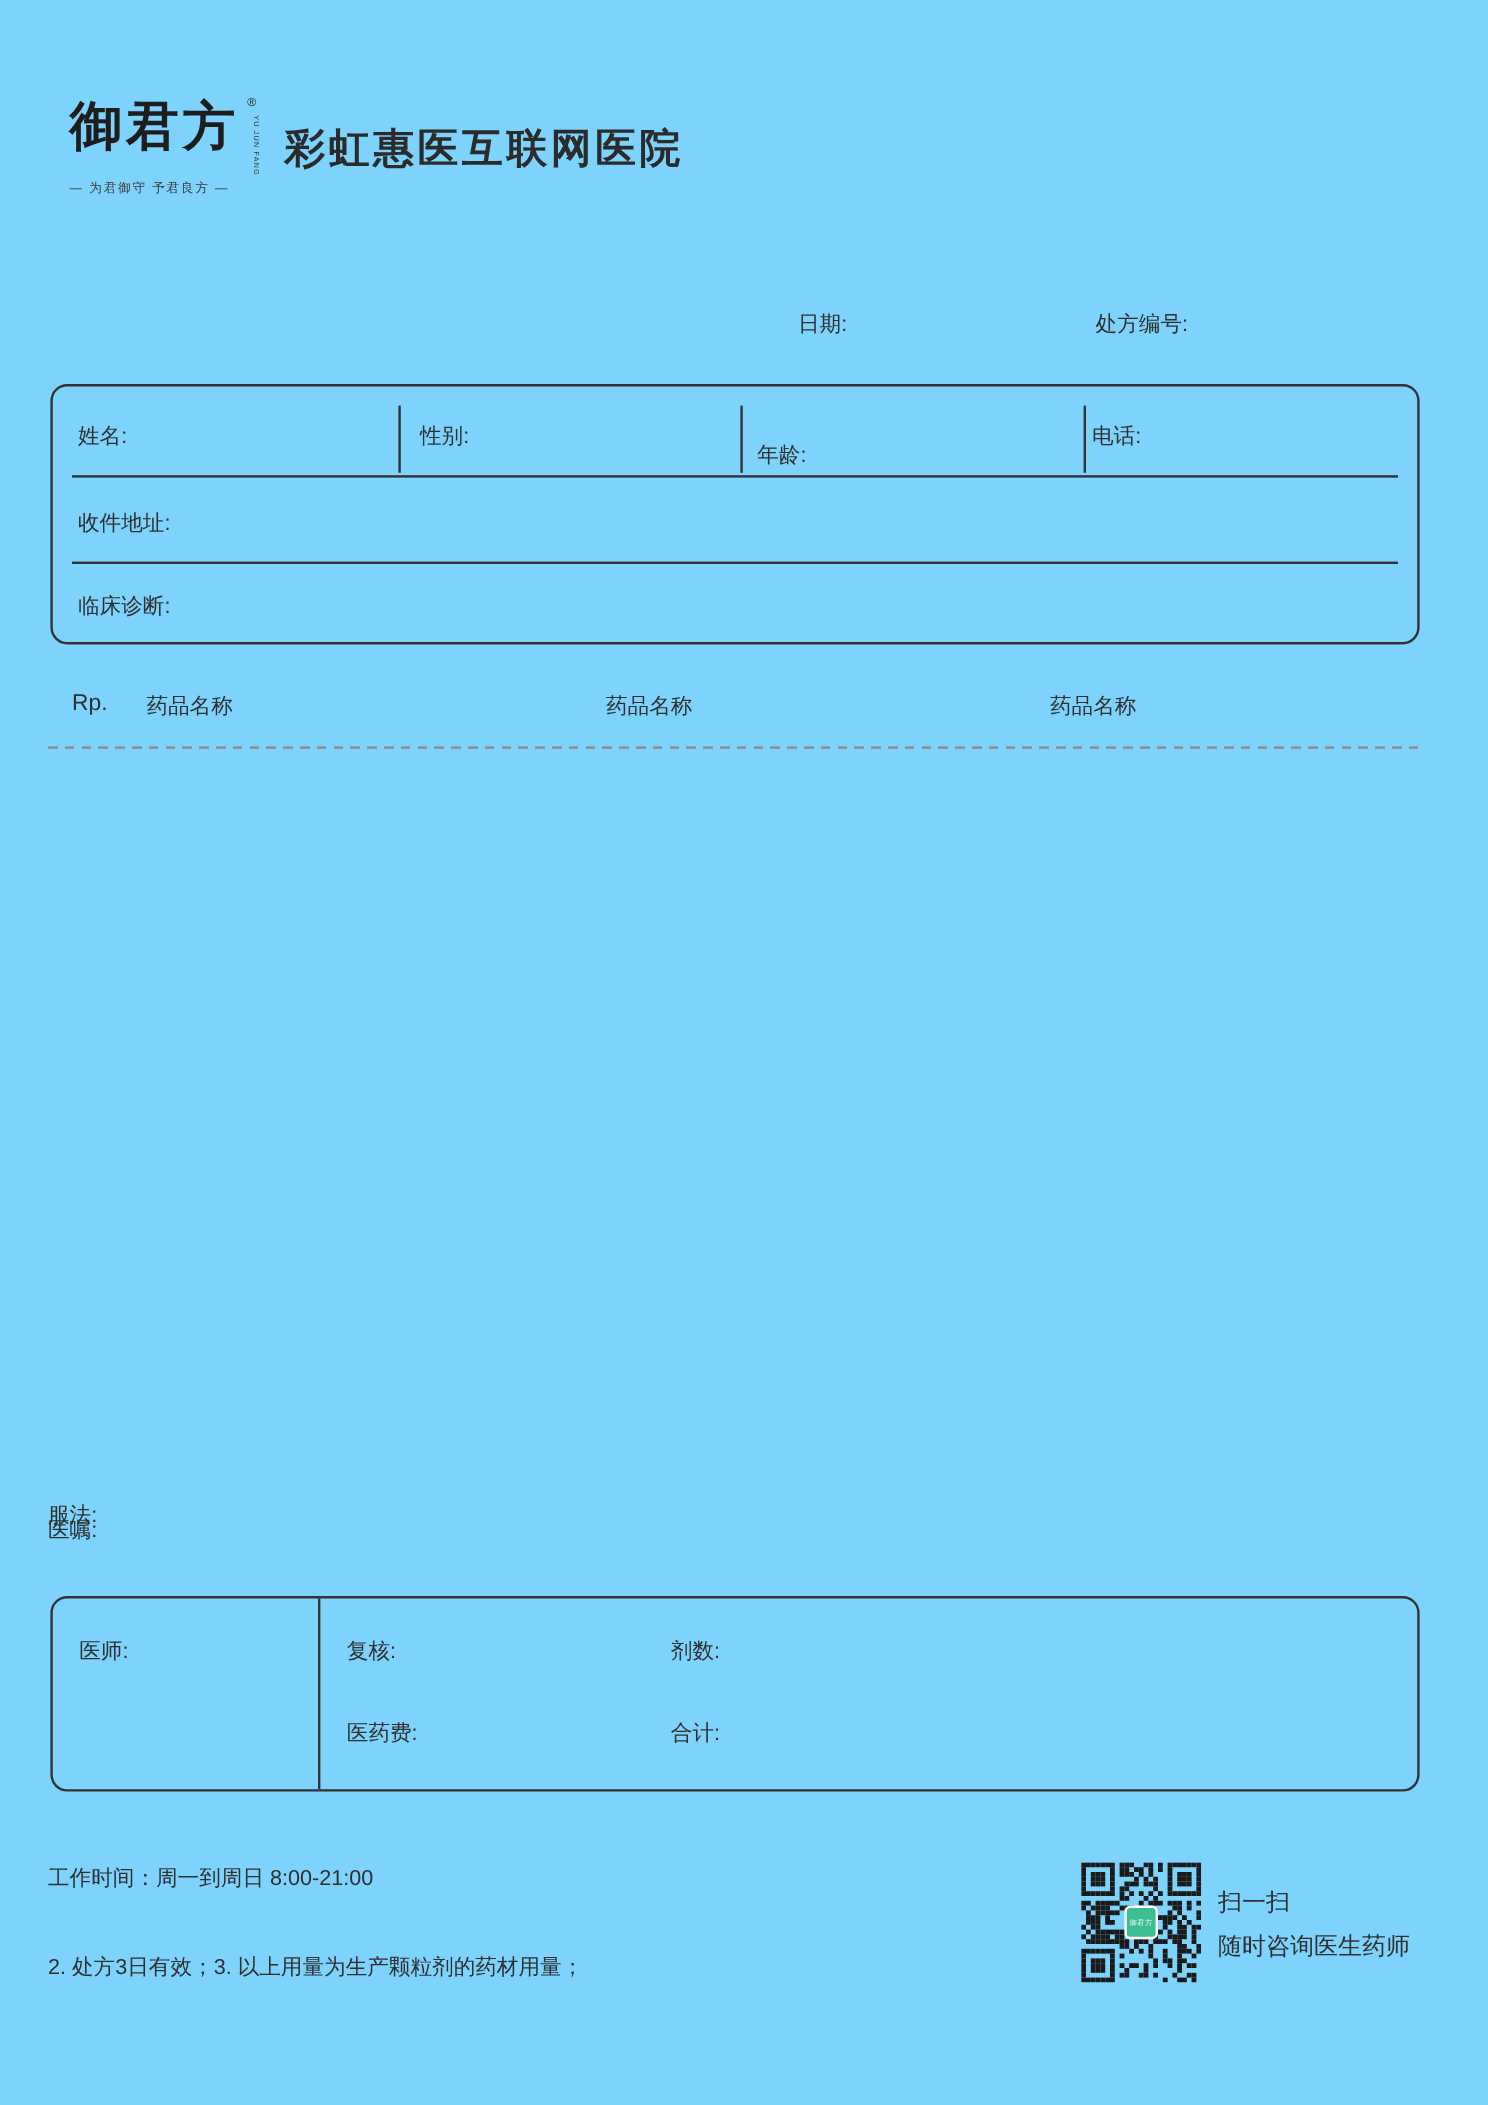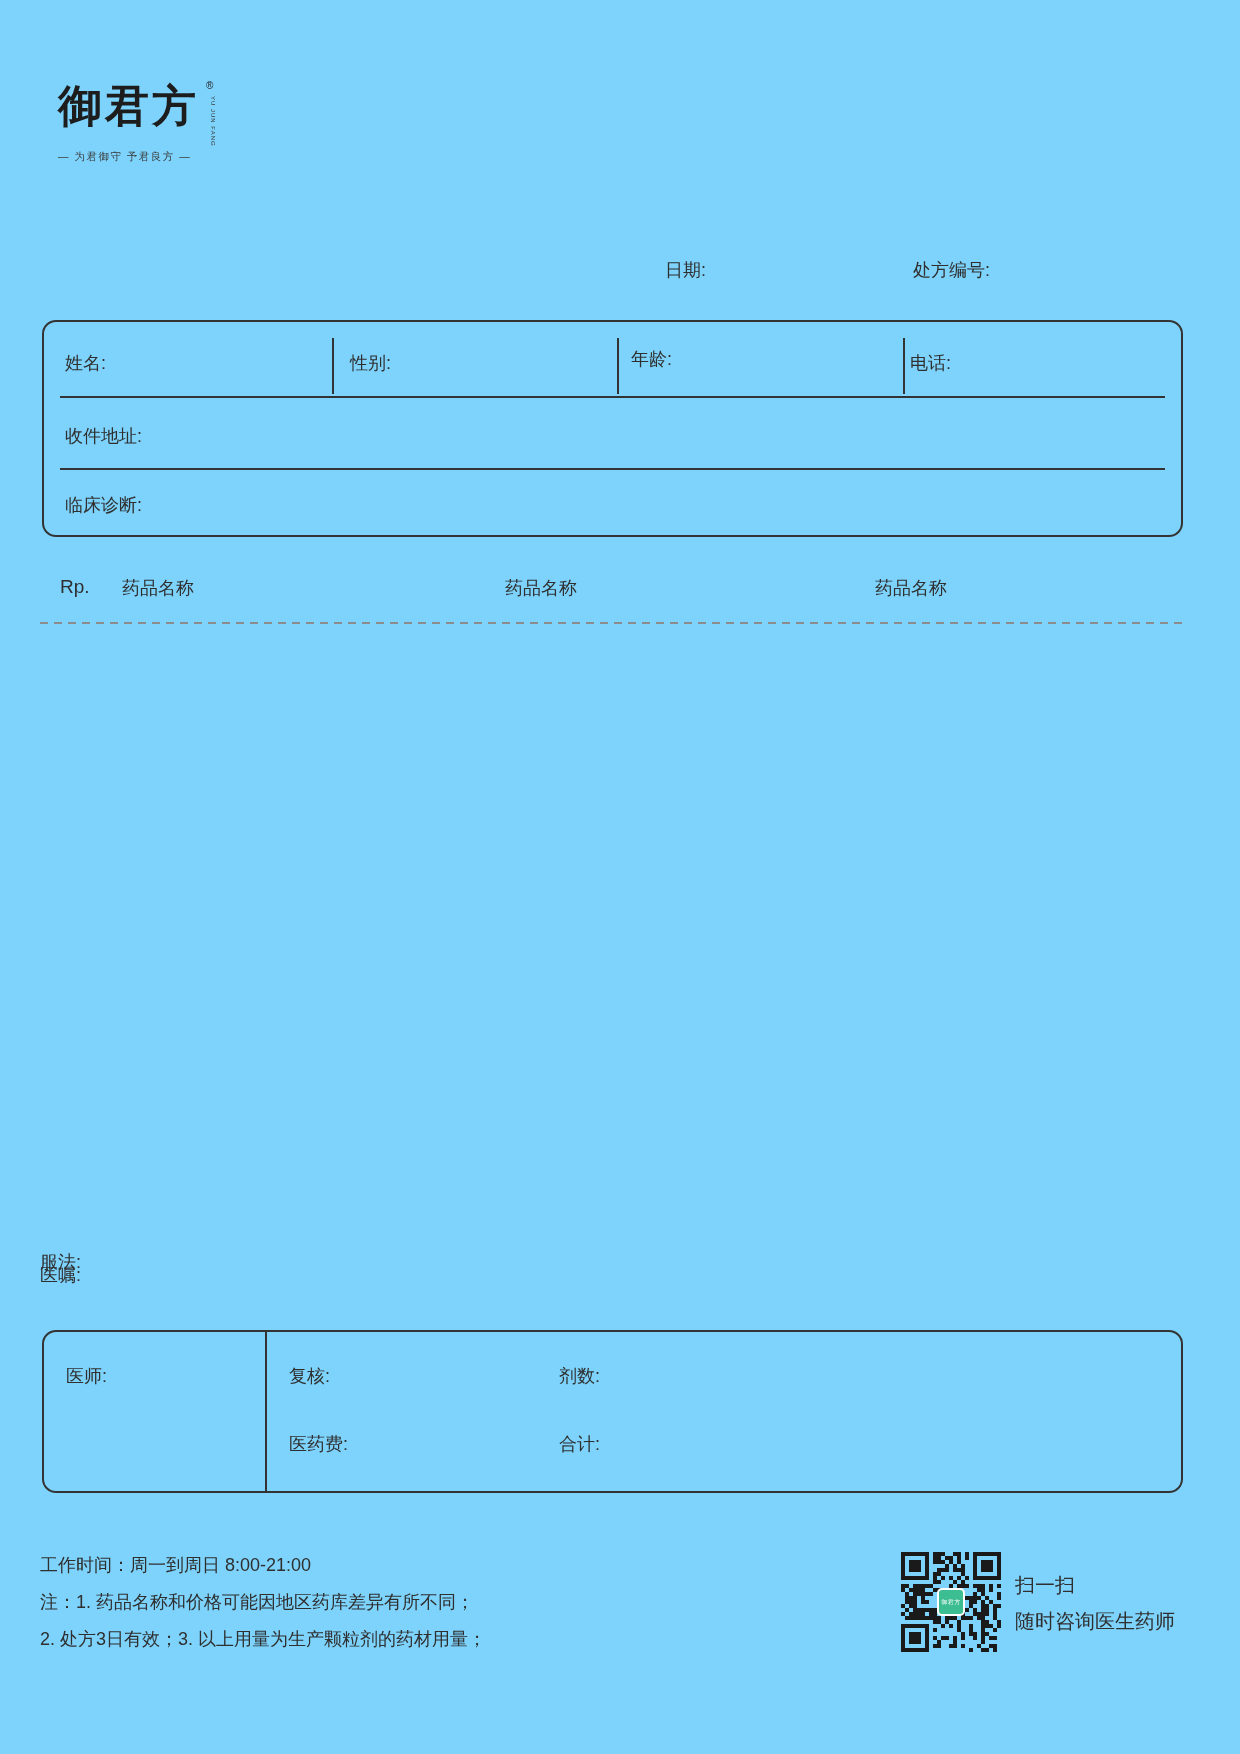--- a/index.html
+++ b/index.html
@@ -34,21 +34,21 @@
   .notice-rx{position:absolute;left:913px;top:258px;font-size:18px;}
   
   .patient-box{
     position:absolute;left:42px;top:320px;width:1141px;height:217px;
     border:2px solid #333;border-radius:14px;box-sizing:border-box;
   }
   .p-row1{position:relative;height:76px;}
   .p-label{position:absolute;font-size:18px;color:#2f2f2f;white-space:nowrap;}
   .lbl-name{left:21px;top:29px;}
   .lbl-gender{left:306px;top:29px;}
-  .lbl-age{left:587px;top:25px;}
+  .lbl-age{left:587px;top:45px;}
   .lbl-phone{left:866px;top:29px;}
   .vsep{position:absolute;top:16px;width:2px;height:56px;background:#333;}
   .vsep1{left:288px;} .vsep2{left:573px;} .vsep3{left:859px;}
   .hline{position:absolute;left:16px;right:16px;height:2px;background:#333;}
   .hline1{top:74px;} .hline2{top:146px;}
   .lbl-address{left:21px;top:102px;}
   .lbl-diagnosis{left:21px;top:171px;}
   
   .rp-label{position:absolute;left:60px;top:576px;font-size:19px;}
   .drug-col{position:absolute;top:576px;font-size:18px;}
@@ -91,20 +91,21 @@
 <div class="page">
 
   <div class="logo-block">
     <div class="logo-main">
       <span class="logo-brand">御君方</span>
       <span class="logo-reg">®</span>
       <span class="logo-vertical">YU JUN FANG</span>
     </div>
     <div class="logo-tagline">— 为君御守 予君良方 —</div>
   </div>
+  <div class="hospital-name">彩虹惠医互联网医院</div>
 
   <div class="notice-date">日期:</div>
   <div class="notice-rx">处方编号:</div>
 
   <div class="patient-box">
     <div class="p-row1">
       <span class="p-label lbl-name">姓名:</span>
       <span class="vsep vsep1"></span>
       <span class="p-label lbl-gender">性别:</span>
       <span class="vsep vsep2"></span>
@@ -130,21 +131,20 @@
   <div class="sign-box">
     <div class="sign-vsep"></div>
     <span class="p-label lbl-doctor">医师:</span>
     <span class="p-label lbl-review">复核:</span>
     <span class="p-label lbl-doses">剂数:</span>
     <span class="p-label lbl-fee">医药费:</span>
     <span class="p-label lbl-total">合计:</span>
   </div>
 
   <div class="work-hours">工作时间：周一到周日 8:00-21:00</div>
-  <div class="note-line1">注：1. 药品名称和价格可能因地区药库差异有所不同；</div>
   <div class="note-line2">2. 处方3日有效；3. 以上用量为生产颗粒剂的药材用量；</div>
 
   <div class="qr-wrap">
     <svg id="qr-svg" width="100" height="100">
         <rect x="0" y="0" width="4" height="4" fill="#1a1a1a"></rect>
         <rect x="4" y="0" width="4" height="4" fill="#1a1a1a"></rect>
         <rect x="8" y="0" width="4" height="4" fill="#1a1a1a"></rect>
         <rect x="12" y="0" width="4" height="4" fill="#1a1a1a"></rect>
         <rect x="16" y="0" width="4" height="4" fill="#1a1a1a"></rect>
         <rect x="20" y="0" width="4" height="4" fill="#1a1a1a"></rect>

